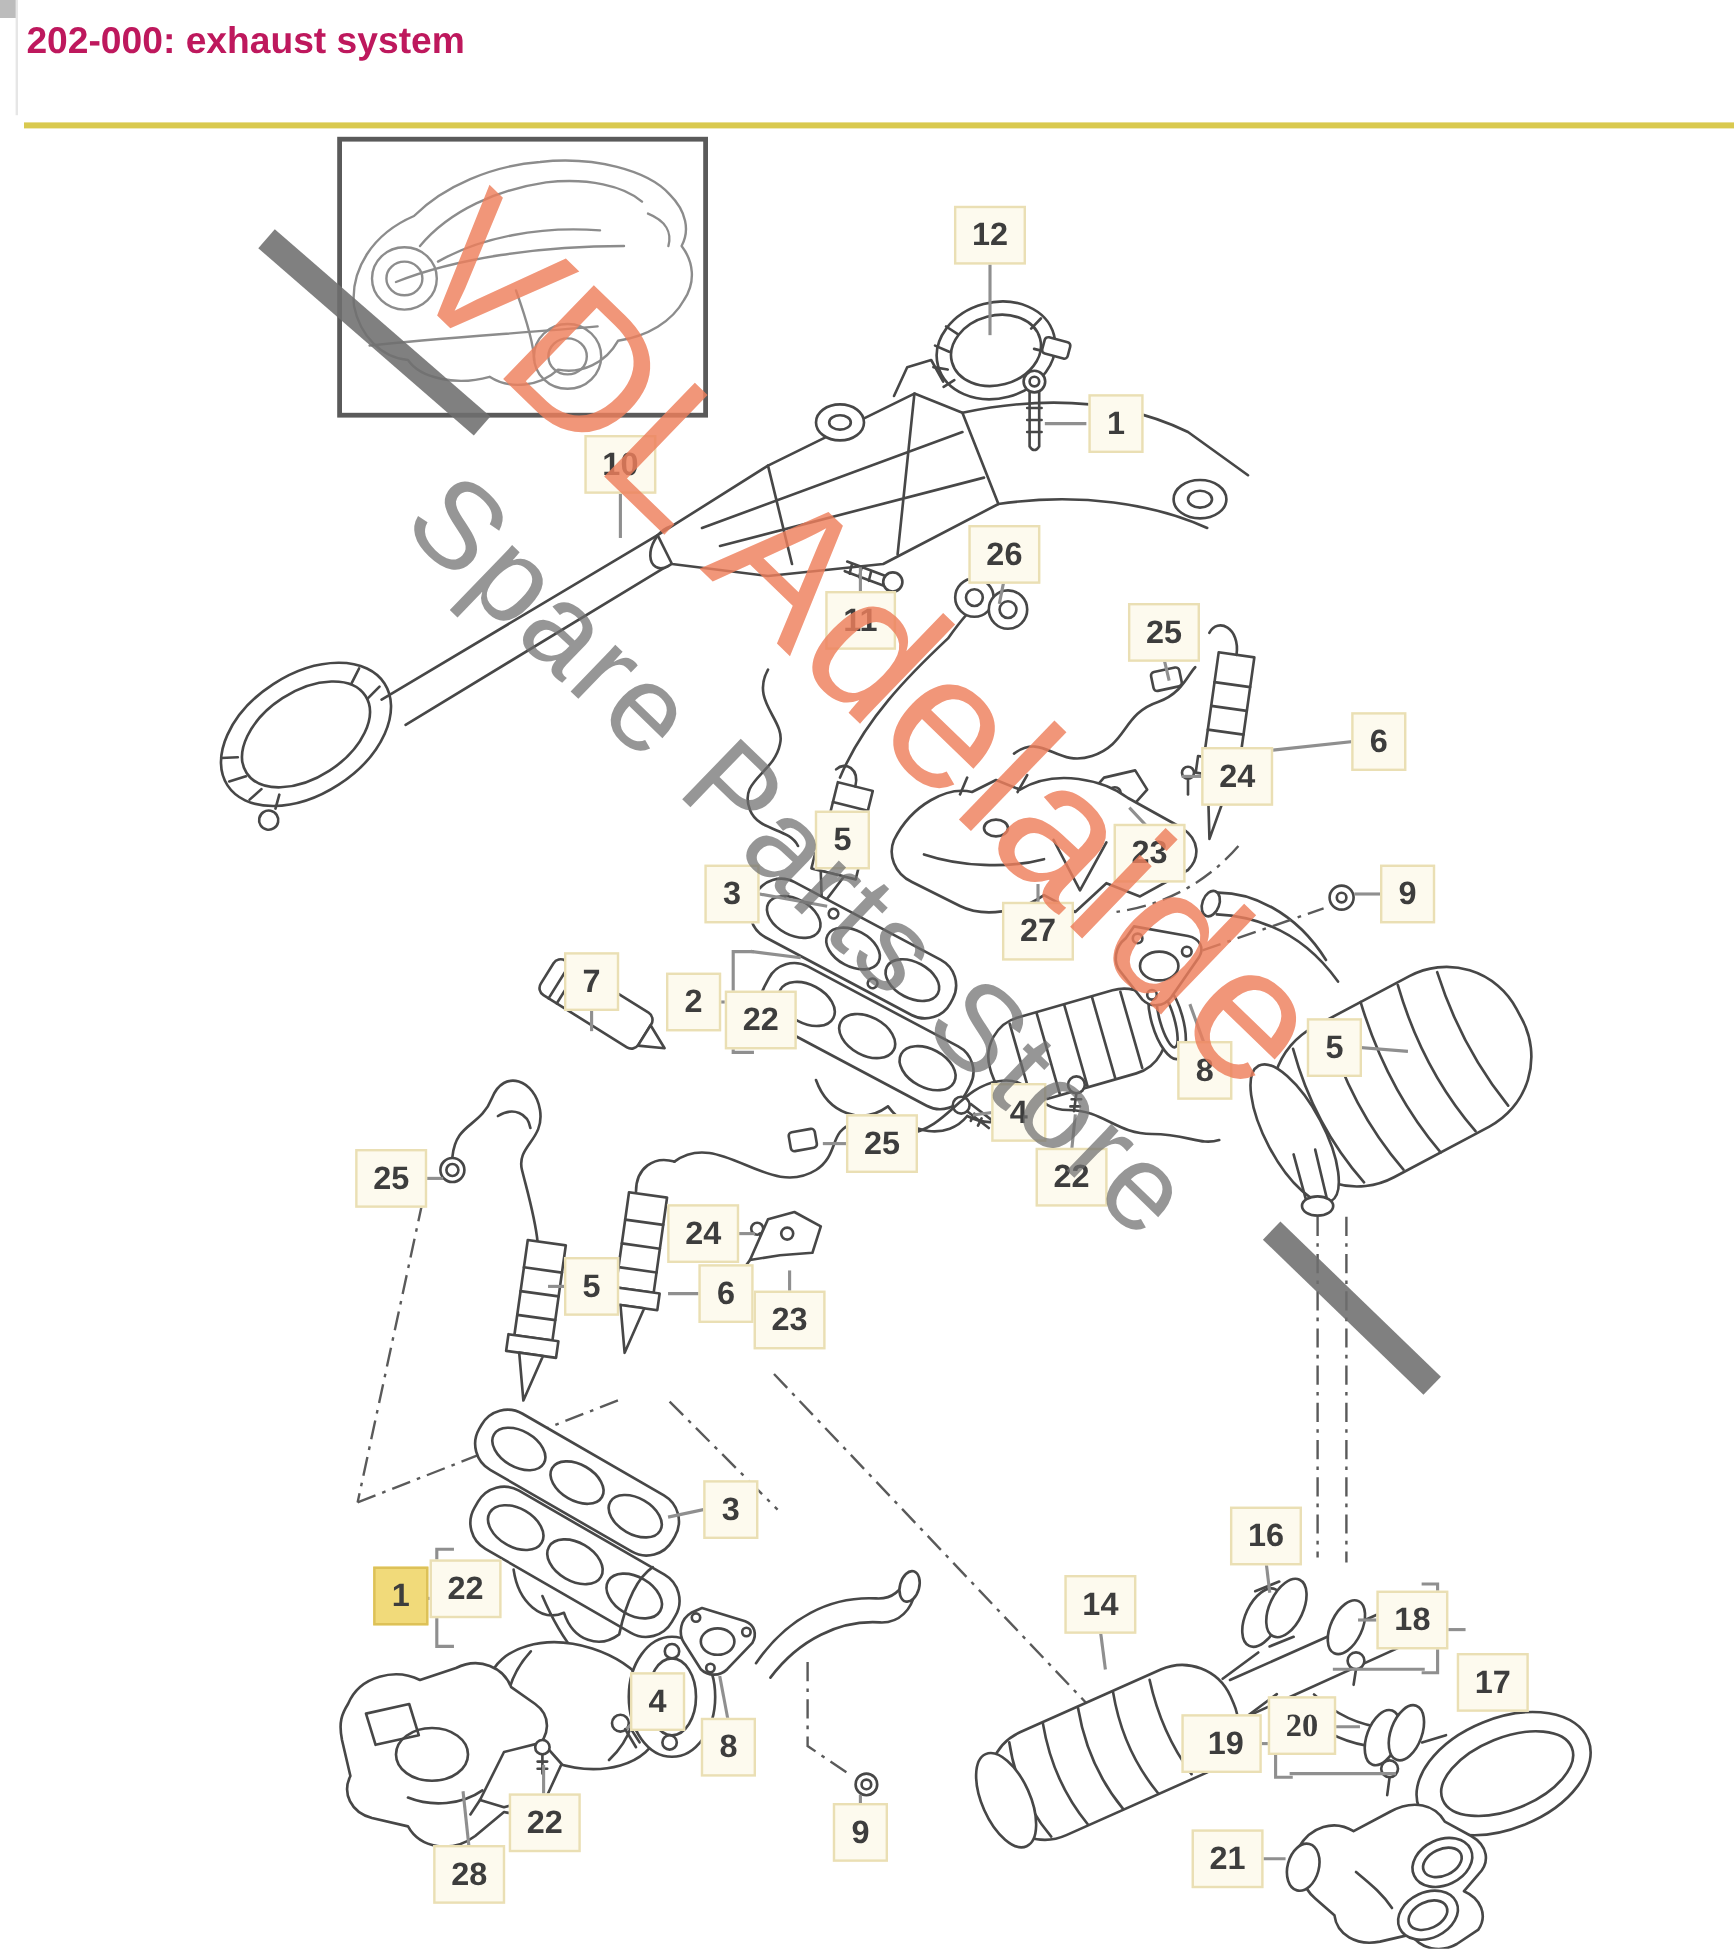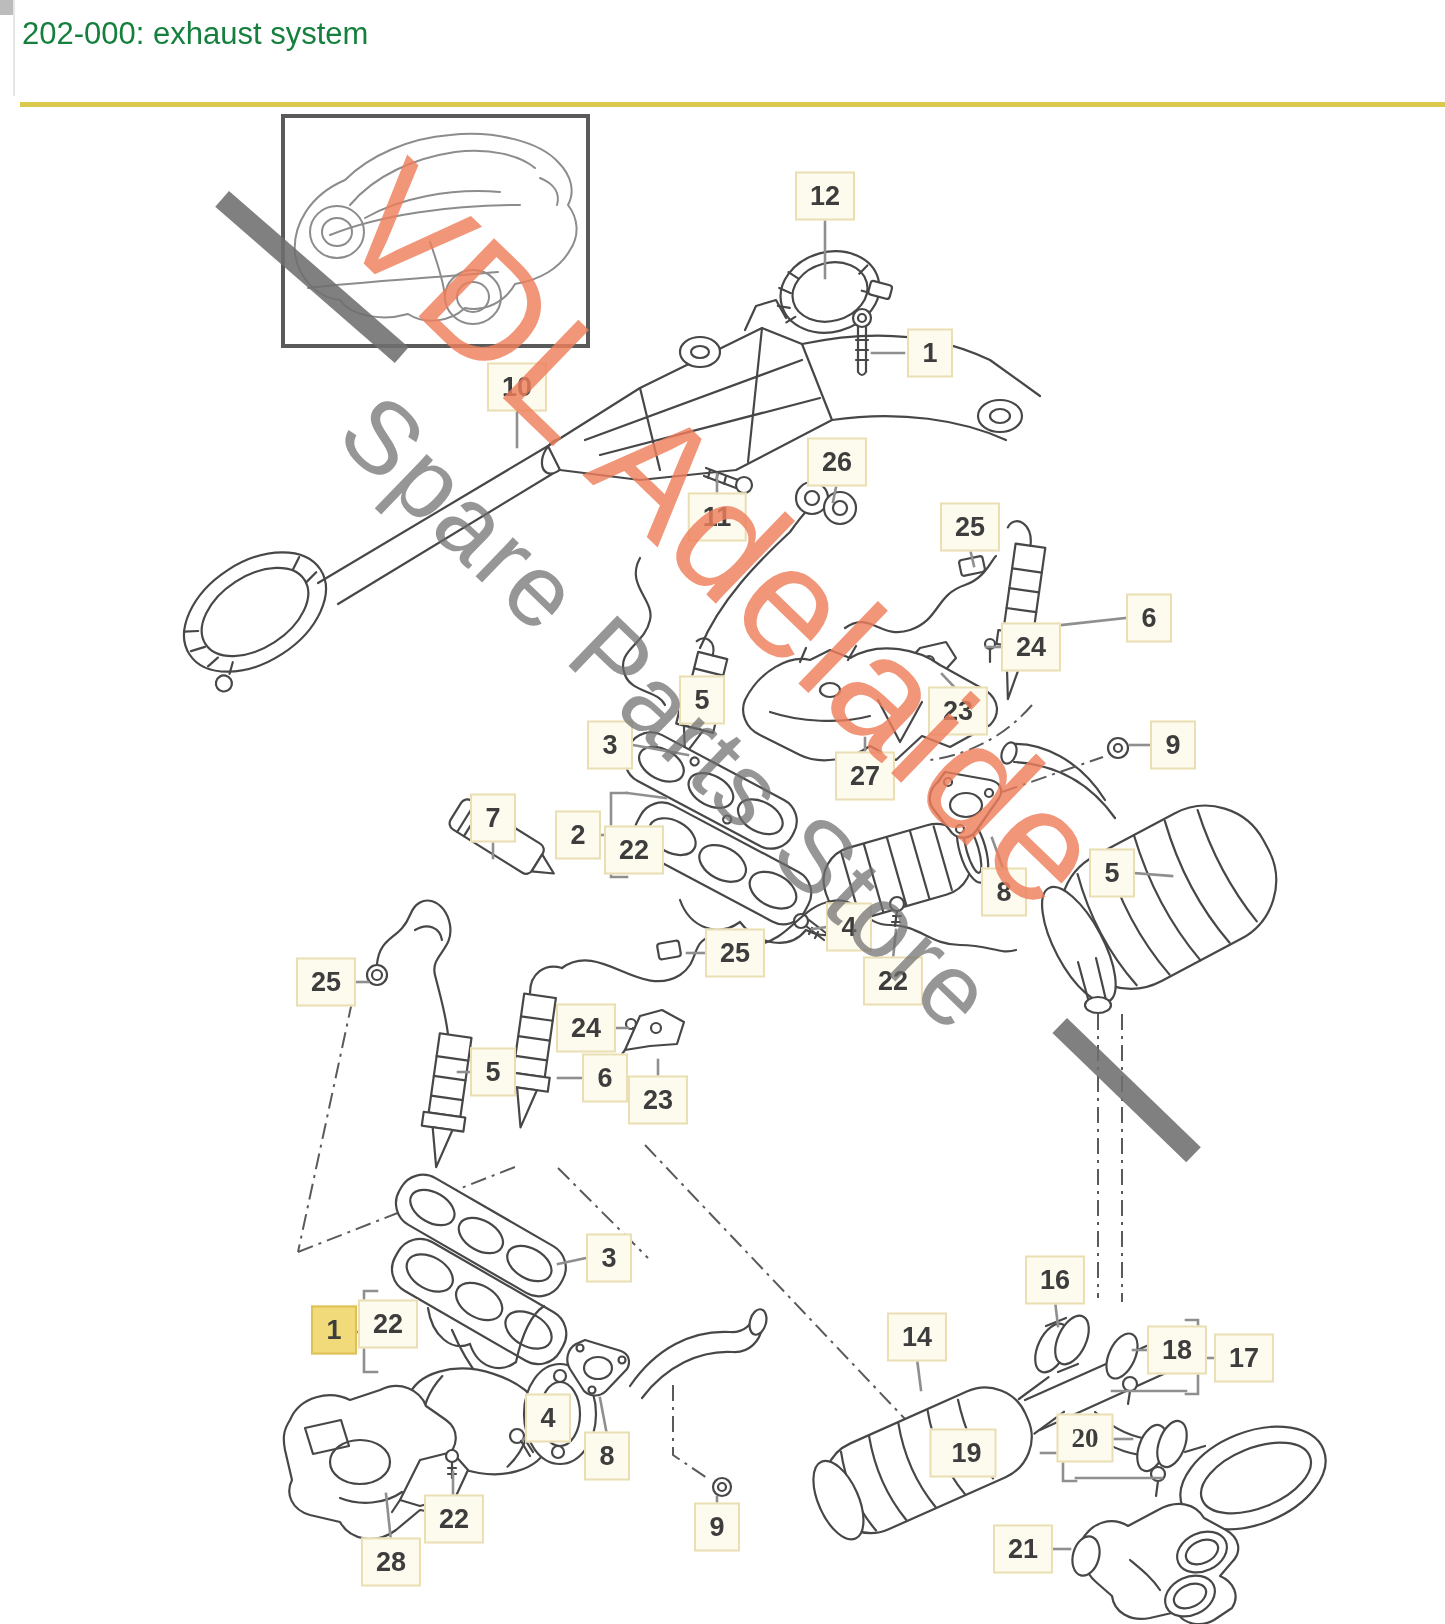--- a/index.html
+++ b/index.html
@@ -1,22 +1,22 @@
 <!DOCTYPE html>
 <html><head>
 <meta charset="utf-8">
 <style>
   html,body{margin:0;padding:0;background:#ffffff;}
   body{width:1445px;height:1624px;position:relative;overflow:hidden;
        font-family:"Liberation Sans", sans-serif;}
   
   .corner-chip{position:absolute;left:0;top:0;width:14px;height:15px;background:#bcbcbc;z-index:6;}
   .corner-line{position:absolute;left:13px;top:0;width:2px;height:96px;background:#e6e6e6;z-index:6;}
-  .page-title{position:absolute;left:22px;top:16px;font-size:31px;font-weight:normal;
-              color:#15803d;letter-spacing:0px;z-index:6;}
+  .page-title{position:absolute;left:22px;top:16px;font-size:31px;font-weight:bold;
+              color:#be185d;letter-spacing:0px;z-index:6;}
   .title-rule{position:absolute;left:20px;top:102px;width:1425px;height:5px;background:#d9c94f;z-index:6;}
   
   #diagram-svg{position:absolute;left:0;top:0;width:1445px;height:1624px;z-index:2;}
   .ln{stroke:#474747;stroke-width:2.2;fill:none;stroke-linecap:round;stroke-linejoin:round;}
   .lnw{stroke:#474747;stroke-width:2.2;fill:#ffffff;stroke-linecap:round;stroke-linejoin:round;}
   .lt{stroke:#8c8c8c;stroke-width:2;fill:none;stroke-linecap:round;stroke-linejoin:round;}
   .leader{stroke:#8f8f8f;stroke-width:2.6;fill:none;stroke-linecap:square;}
   .dd{stroke:#5a5a5a;stroke-width:2;fill:none;stroke-dasharray:16 6 3 6;}
   
   .part-label{position:absolute;transform:translate(-50%,-50%);
@@ -417,22 +417,22 @@
     <div class="part-label" style="left: 605px; top: 1078px; pointer-events: auto;">6</div>
     <div class="part-label" style="left: 658px; top: 1100px; pointer-events: auto;">23</div>
     <div class="part-label" style="left: 609px; top: 1258px; pointer-events: auto;">3</div>
     <div class="part-label highlighted" style="left: 334px; top: 1330px; pointer-events: auto;">1</div>
     <div class="part-label" style="left: 388px; top: 1324px; pointer-events: auto;">22</div>
     <div class="part-label" style="left: 548px; top: 1418px; pointer-events: auto;">4</div>
     <div class="part-label" style="left: 607px; top: 1456px; pointer-events: auto;">8</div>
     <div class="part-label" style="left: 1055px; top: 1280px; pointer-events: auto;">16</div>
     <div class="part-label" style="left: 917px; top: 1337px; pointer-events: auto;">14</div>
     <div class="part-label" style="left: 1177px; top: 1350px; pointer-events: auto;">18</div>
-    <div class="part-label" style="left: 1244px; top: 1358px; pointer-events: auto;">17</div>
-    <div class="part-label" style="left: 963px; top: 1453px; pointer-events: auto; padding-left: 20px;">19</div>
+    <div class="part-label" style="left: 1244px; top: 1402px; pointer-events: auto;">17</div>
+    <div class="part-label" style="left: 1018px; top: 1453px; pointer-events: auto; padding-left: 20px;">19</div>
     <div class="part-label" style="left: 1085px; top: 1438px; pointer-events: auto; font-family: Liberation Serif, serif;">20</div>
     <div class="part-label" style="left: 454px; top: 1519px; pointer-events: auto;">22</div>
     <div class="part-label" style="left: 717px; top: 1527px; pointer-events: auto;">9</div>
     <div class="part-label" style="left: 391px; top: 1562px; pointer-events: auto;">28</div>
     <div class="part-label" style="left: 1023px; top: 1549px; pointer-events: auto;">21</div>
   </div>
 
 <div class="wm wm1">VDL Adelaide</div>
 <div class="wm wm2">Spare Parts Store</div>
 <div class="bar bar1"></div>

